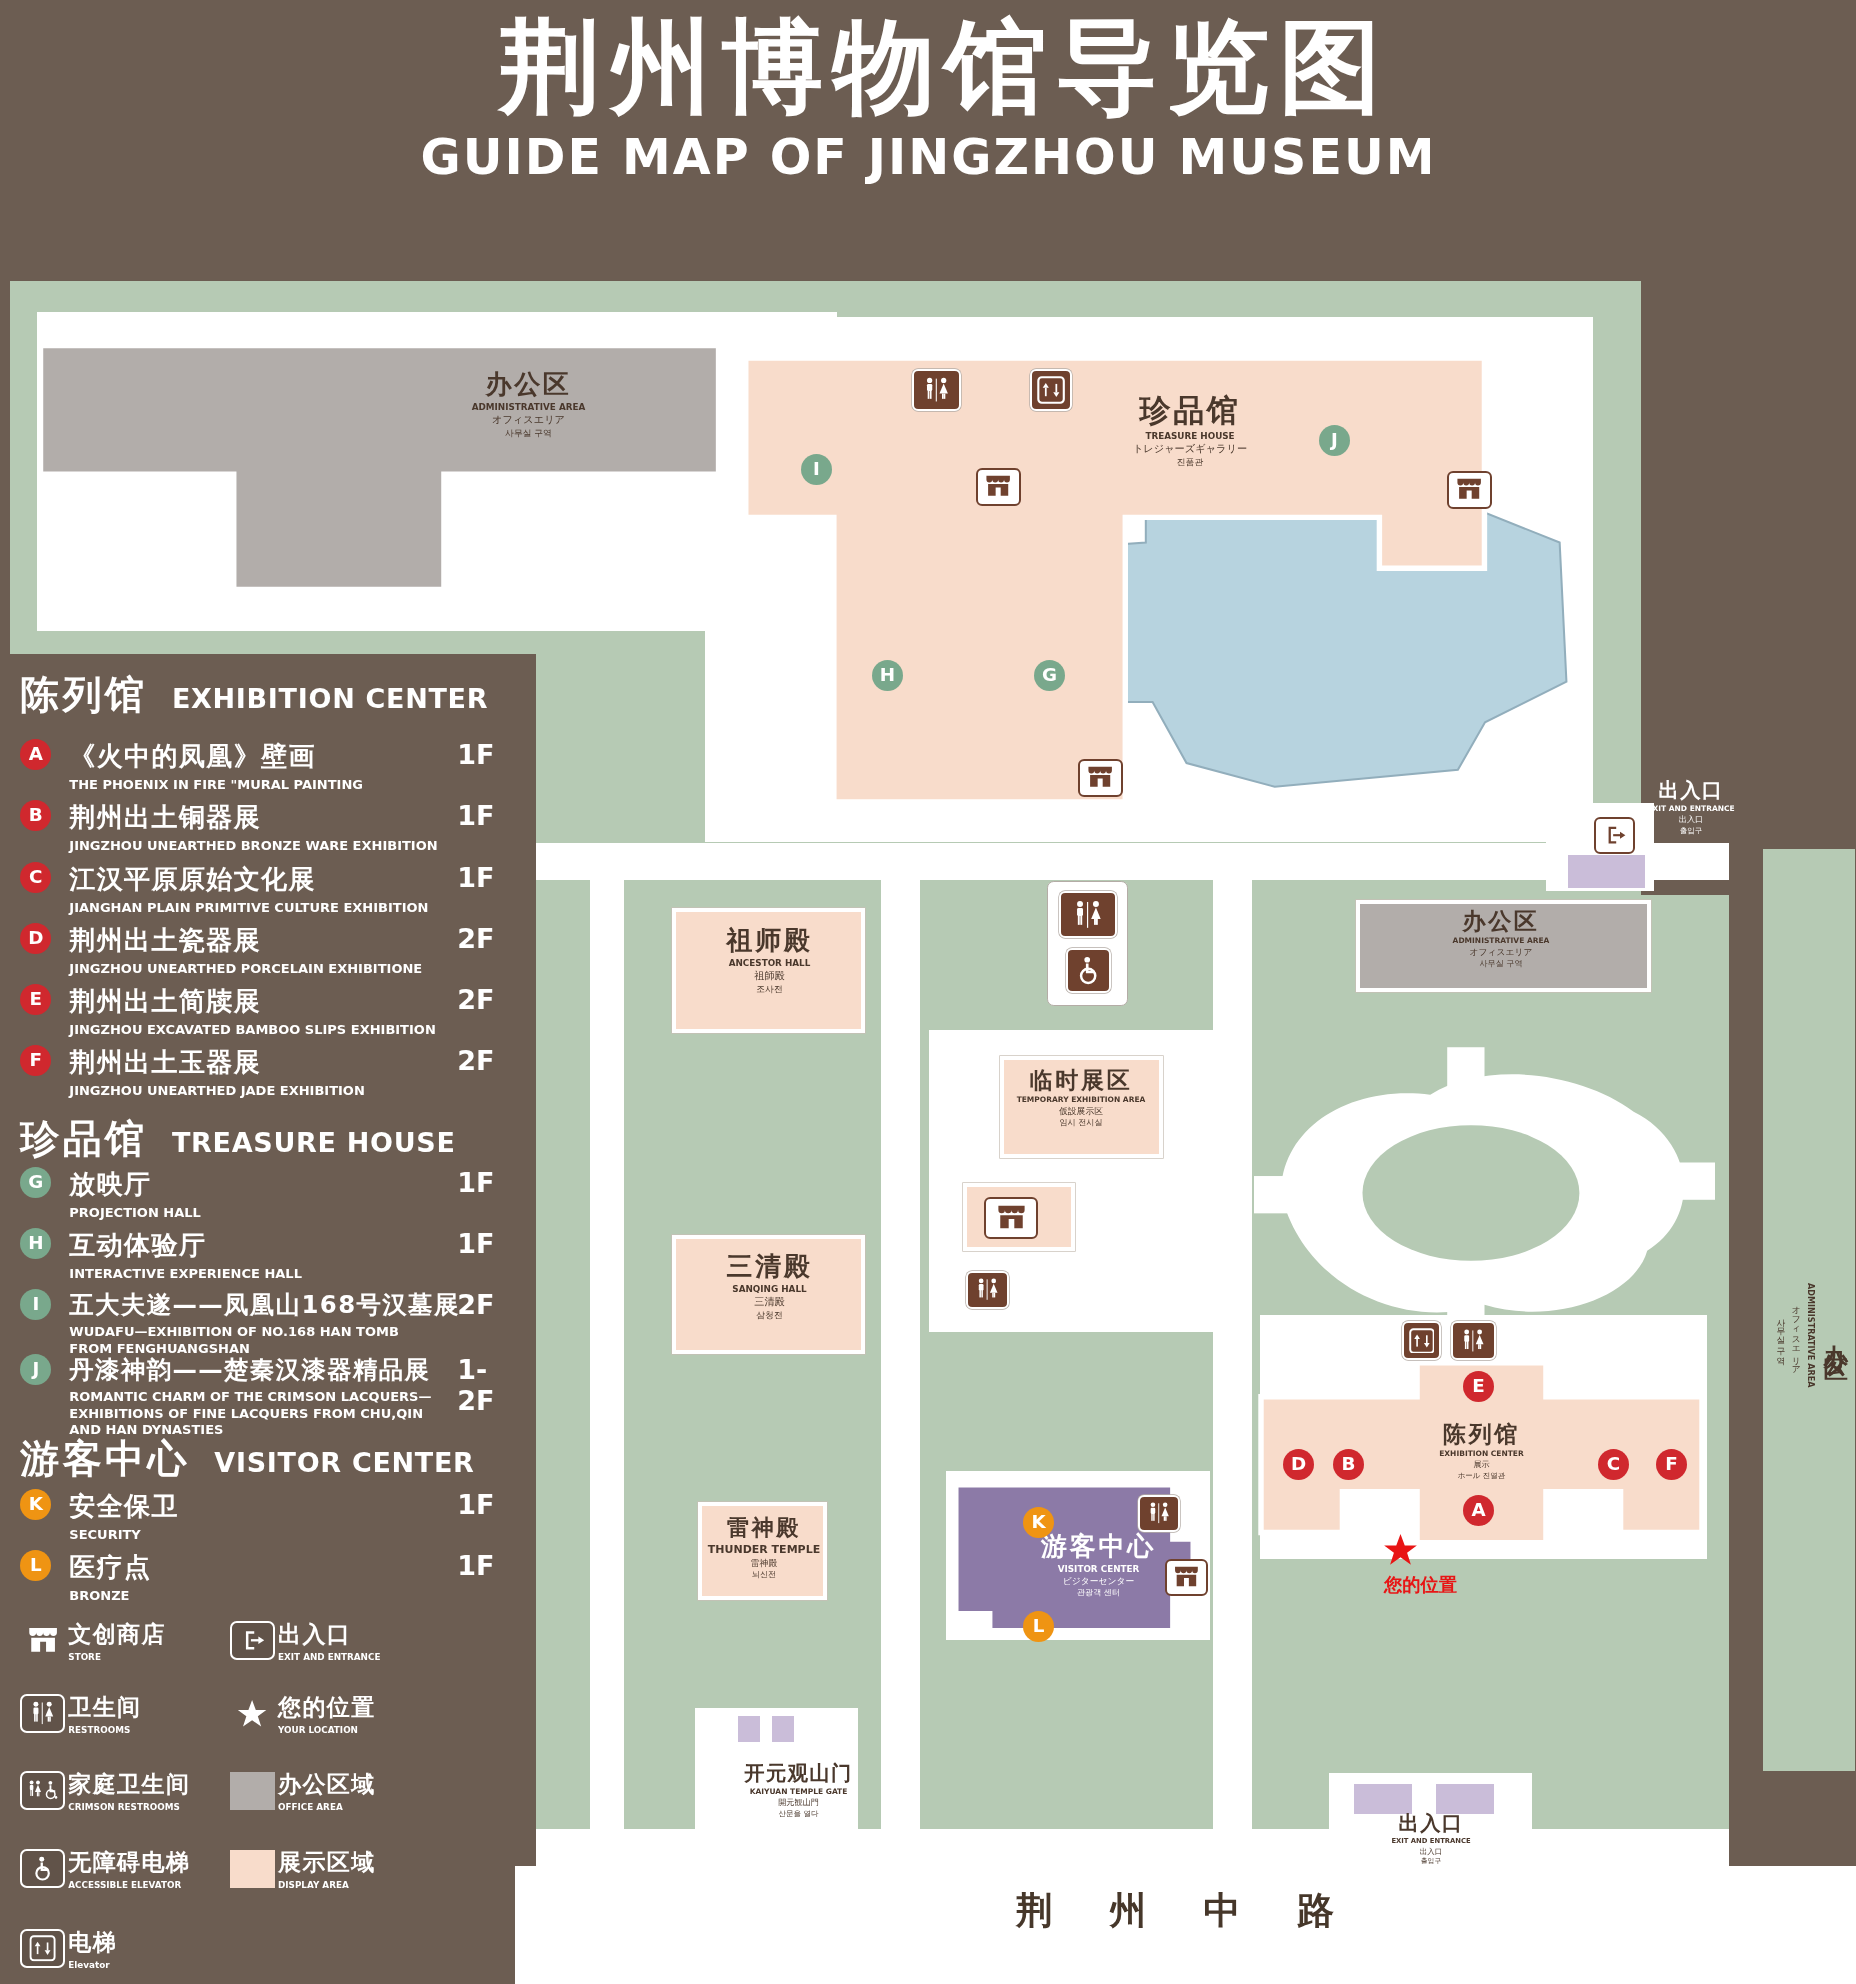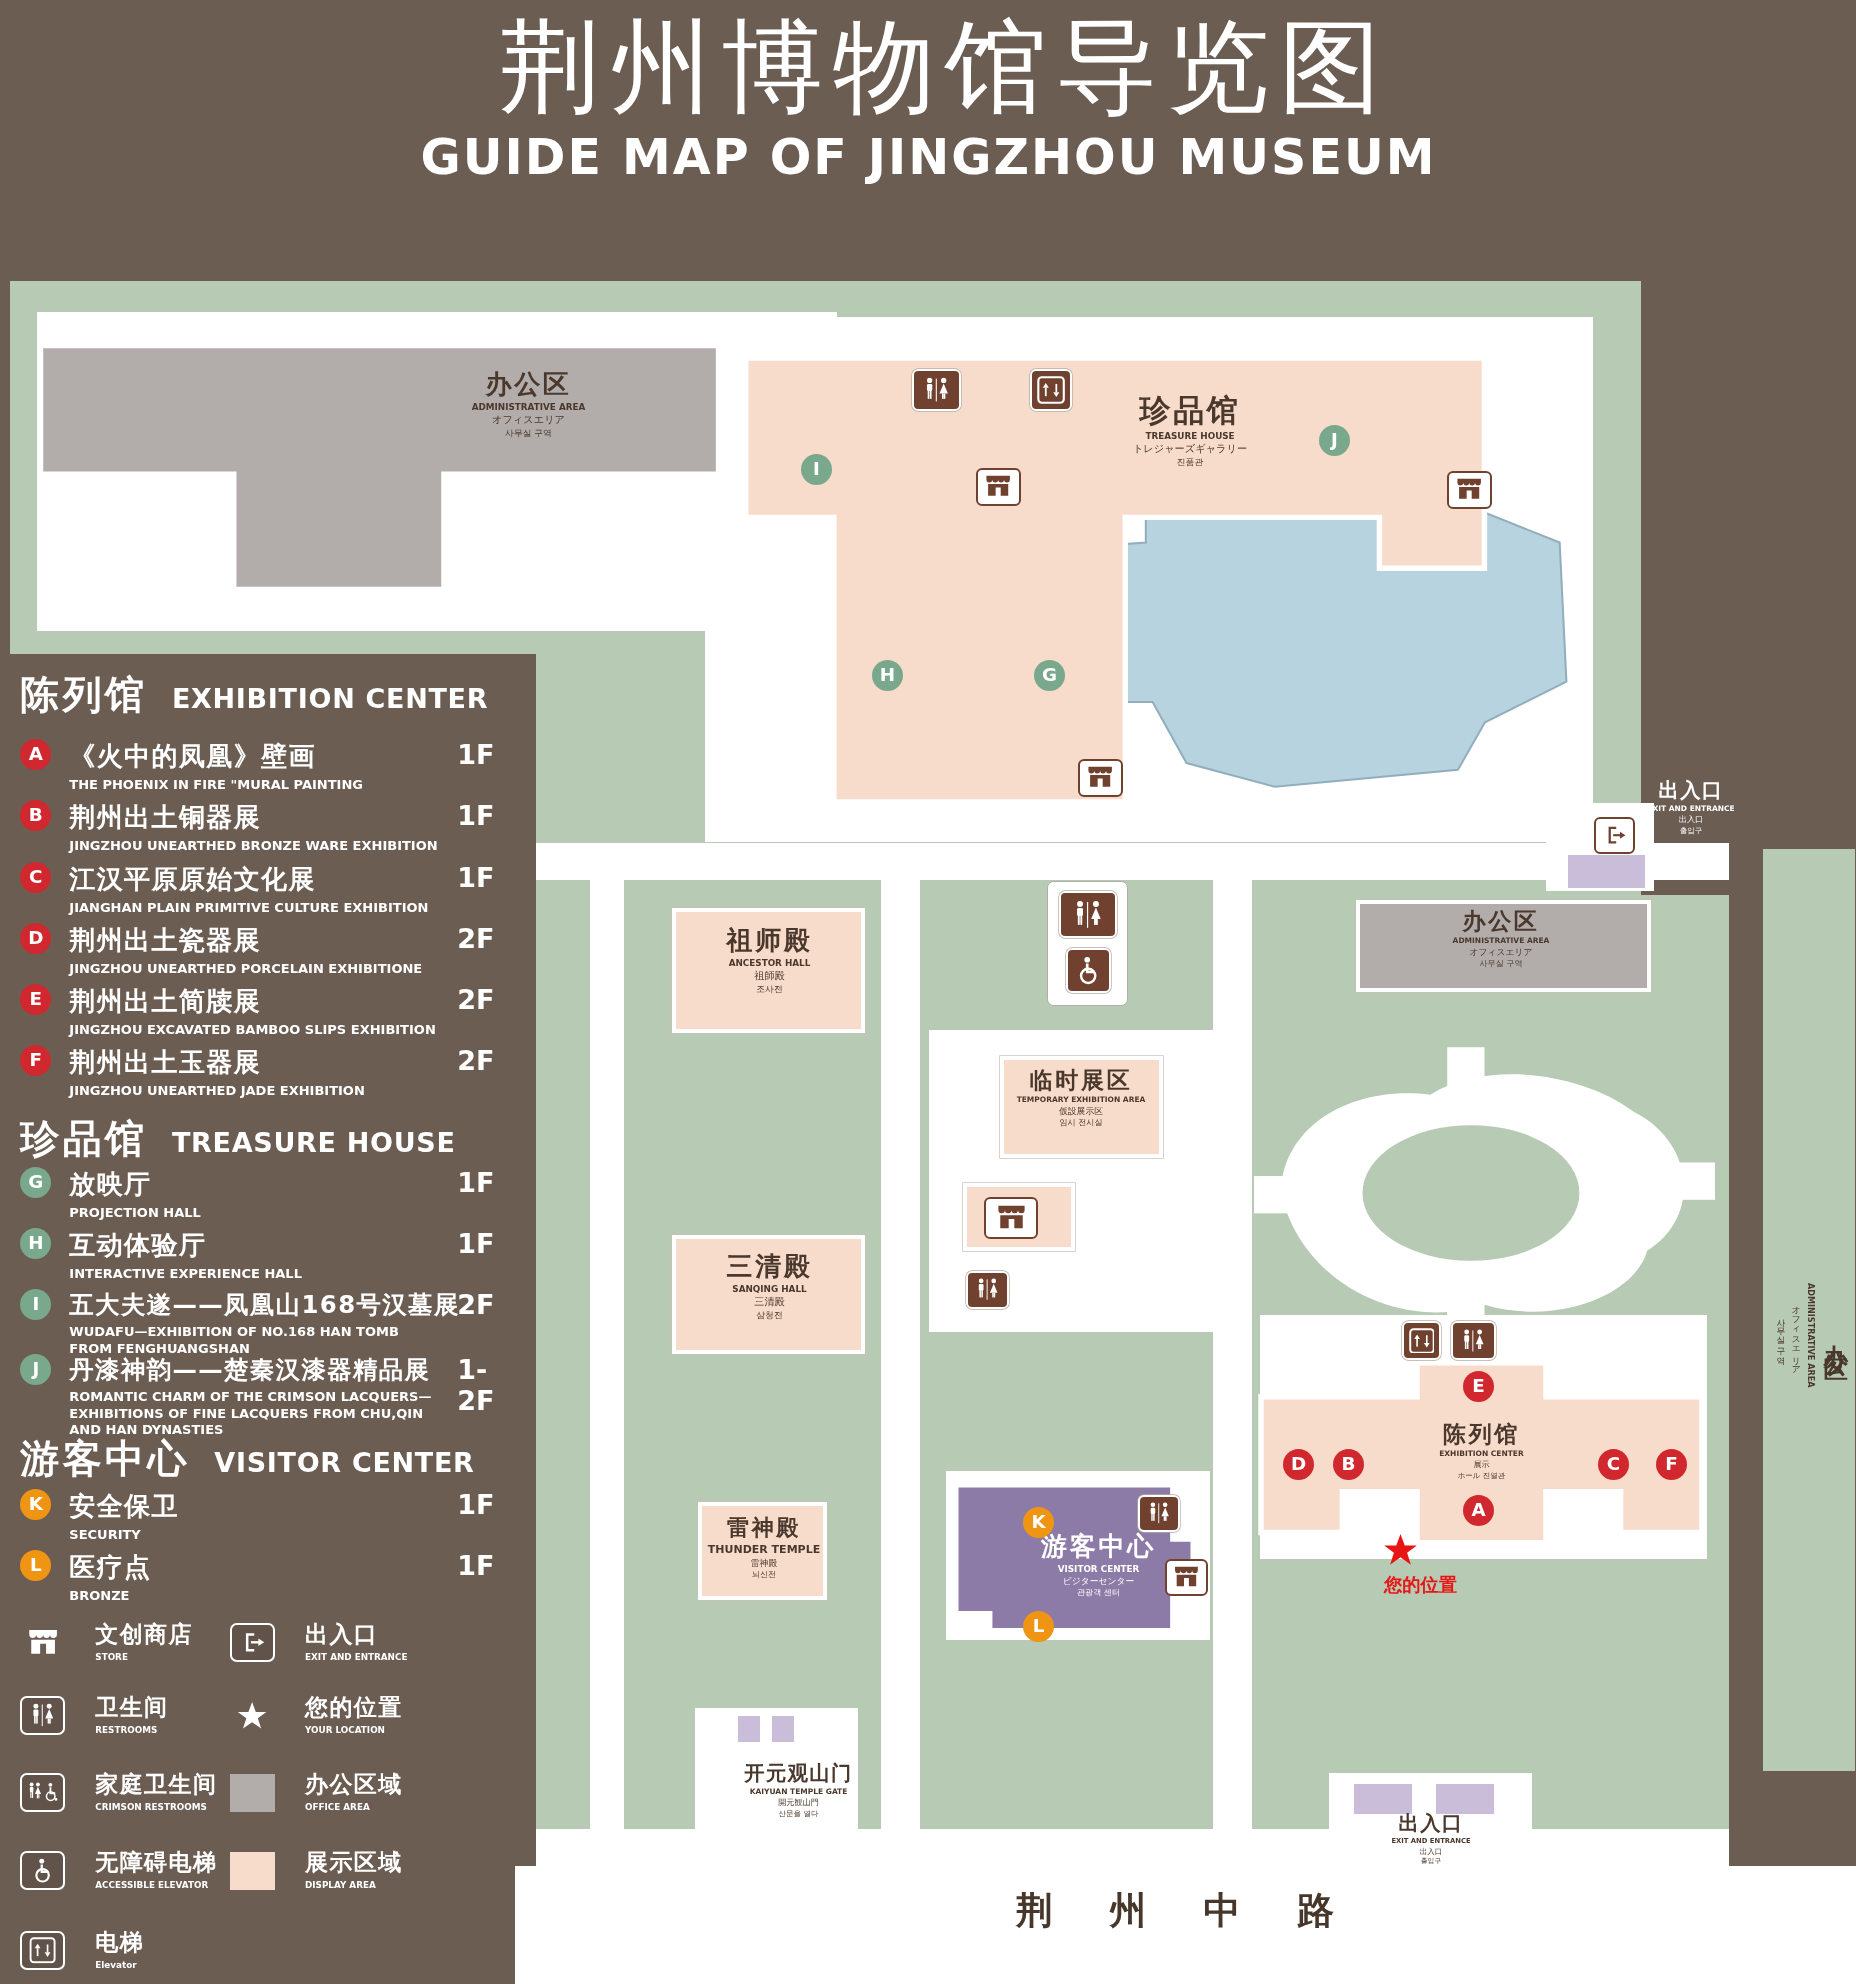--- a/index.html
+++ b/index.html
@@ -3,21 +3,21 @@
 <meta charset="utf-8">
 <style>
   html,body{margin:0;padding:0;background:#6c5d52;}
   .page{position:relative;width:1857px;height:1985px;background:#6c5d52;overflow:hidden;
         font-family:"DejaVu Sans","Liberation Sans",sans-serif;}
   .abs{position:absolute;}
   .lawn{background:#b6cab4;}
   .wpath{background:#ffffff;}
   
   .hd{position:absolute;top:11px;left:0;right:0;text-align:center;color:#fff;}
-  .hd-zh{font-size:102px;font-weight:400;letter-spacing:9.5px;line-height:1.1;margin-left:32px;}
+  .hd-zh{font-size:102px;font-weight:700;letter-spacing:9.5px;line-height:1.1;margin-left:32px;}
   .hd-en{font-size:49px;font-weight:700;letter-spacing:2px;margin-top:5.4px;}
   
   .pink{background:#f8dccb;border:4.1px solid #fff;box-sizing:border-box;box-shadow:0 0 0 0.7px #c8bfb6;}
   .gray{background:#b2adaa;border:4.1px solid #fff;box-sizing:border-box;box-shadow:0 0 0 0.7px #c8bfb6;}
   .purple-s{background:#cabdd9;border:2.7px solid #fff;box-sizing:border-box;}
   .wbox{background:#fff;border:1.4px solid #b4aca6;border-radius:6.8px;box-sizing:border-box;}
   
   .blabel{position:absolute;text-align:center;color:#4a382c;line-height:1.22;}
   .b-zh{font-size:26px;font-weight:800;letter-spacing:2.7px;}
   .b-en{font-size:8.8px;font-weight:700;margin-top:1.4px;}
@@ -45,21 +45,21 @@
   .chip svg{width:74%;height:74%;}
   
   .lg-sec{position:absolute;left:20.3px;display:flex;align-items:baseline;gap:24.4px;color:#fff;}
   .sec-zh{font-size:39px;font-weight:800;letter-spacing:3.4px;}
   .sec-en{font-size:27px;font-weight:800;letter-spacing:0.7px;}
   .lg-item{position:absolute;left:20.3px;width:481px;color:#fff;}
   .lg-item .mk{left:0;top:0;}
   .li-zh{margin-left:49px;font-size:26px;font-weight:700;white-space:nowrap;letter-spacing:1.4px;}
   .li-en{margin-left:49px;font-size:13px;font-weight:700;line-height:1.3;width:376px;margin-top:2.7px;}
   .li-fl{position:absolute;left:437px;top:0;font-size:27px;font-weight:800;}
-  .lg-sym{position:absolute;display:flex;align-items:flex-end;gap:30px;color:#fff;}
+  .lg-sym{position:absolute;display:flex;align-items:center;gap:3px;color:#fff;}
   .lgic{display:flex;align-items:center;justify-content:center;width:45px;height:39px;border-radius:6.8px;box-sizing:border-box;flex:none;}
   .lgic.outline{border:2px solid #fff;background:rgba(0,0,0,.10);color:#fff;}
   .lgic.bare{color:#fff;}
   .lgic svg{width:76%;height:76%;}
   .sym-zh{font-size:23px;font-weight:800;letter-spacing:1.4px;}
   .sym-en{font-size:8.8px;font-weight:700;margin-top:2px;}
   .swatch{width:45px;height:38px;flex:none;}
   .swatch.office{background:#b2adaa;}
   .swatch.display{background:#f8dccb;}
   

